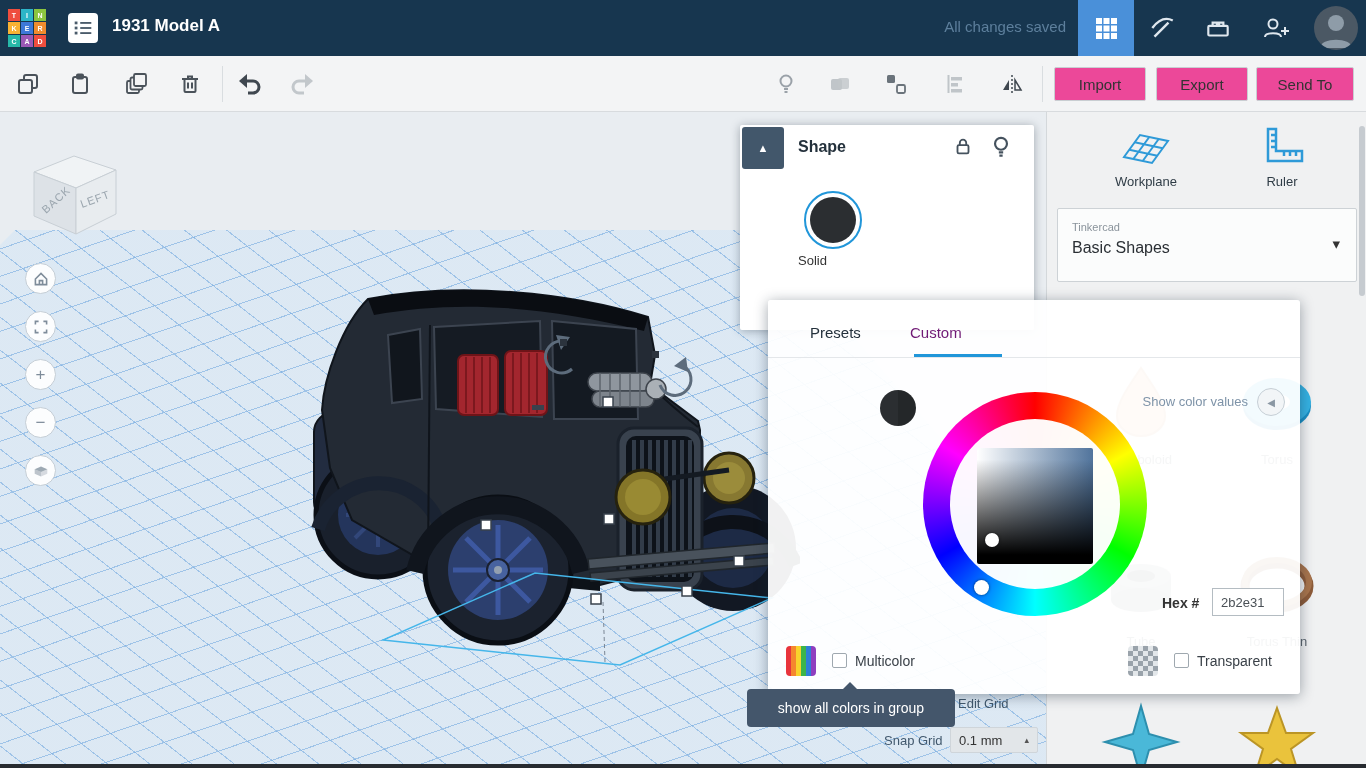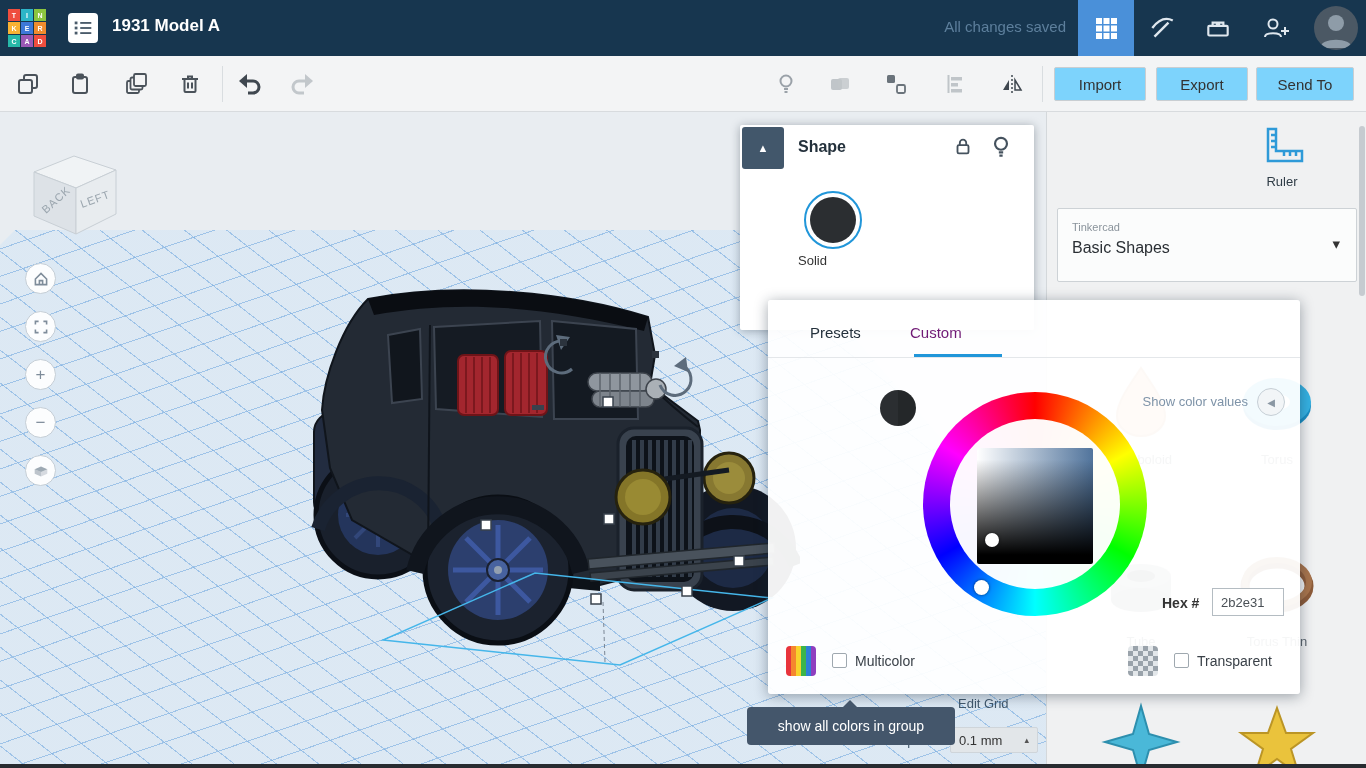--- a/index.html
+++ b/index.html
@@ -21,21 +21,21 @@
   .doc-title{position:absolute;left:112px;top:16px;font-size:17px;font-weight:bold;color:#fff}
   .save-status{position:absolute;right:300px;top:18px;font-size:15px;color:#5d7f9c}
   .hbtn{position:absolute;top:0;width:56px;height:56px;display:flex;align-items:center;justify-content:center;color:#dfe7ee}
   .hbtn.active{background:#4a90d9}
   .avatar{position:absolute;right:8px;top:6px;width:44px;height:44px;border-radius:50%;background:#4b5864;overflow:hidden}
 
   
   .toolbar{position:absolute;left:0;top:56px;width:1366px;height:56px;background:#f3f4f5;border-bottom:1px solid #d8dbde;z-index:30}
   .tbtn{position:absolute;top:8px;width:40px;height:40px;display:flex;align-items:center;justify-content:center;color:#4a525a}
   .vsep{position:absolute;top:10px;width:1px;height:36px;background:#d9dde0}
-  .action-btn{position:absolute;top:11px;height:34px;background:#7dd3fc;border:1px solid #c9ced2;border-radius:2px;font-size:15px;color:#333;display:flex;align-items:center;justify-content:center}
+  .action-btn{position:absolute;top:11px;height:34px;background:#ec4899;border:1px solid #c9ced2;border-radius:2px;font-size:15px;color:#333;display:flex;align-items:center;justify-content:center}
 
   
   .canvas{position:absolute;left:0;top:112px;width:1046px;height:656px;background:#e9edf1;overflow:hidden;z-index:10}
   .workplane{position:absolute;left:0;top:0;width:1046px;height:656px;
     background-image:
       repeating-linear-gradient(161deg, rgba(125,175,225,0) 0 25px, rgba(125,175,225,.65) 25px 26px),
       repeating-linear-gradient(218deg, rgba(125,175,225,0) 0 25px, rgba(125,175,225,.65) 25px 26px),
       linear-gradient(rgba(208,228,246,.5), rgba(208,228,246,.5));
     clip-path:polygon(15px 118px,762px 118px,1046px 448px,1046px 656px,0px 656px,0px 133px);}
   .ltool{position:absolute;left:25px;width:31px;height:31px;border-radius:50%;background:#fcfdfe;border:1px solid #c5ced6;color:#7e8c9a;display:flex;align-items:center;justify-content:center;font-size:17px;line-height:1}
@@ -93,21 +93,21 @@
   .hex-input{position:absolute;left:444px;top:288px;width:72px;height:28px;border:1px solid #b4bcc2;background:#fff;font-size:13px;color:#4a5056;padding-left:8px;font-family:inherit}
   .mc-swatch{position:absolute;left:18px;top:346px;width:30px;height:30px;border-radius:4px;
     background:linear-gradient(to right,#e8343c 0 17%,#f5872e 17% 33%,#f8d42c 33% 50%,#3cb54a 50% 67%,#2f7fd6 67% 84%,#8f3fbf 84% 100%)}
   .checkbox{position:absolute;width:15px;height:15px;border:1px solid #9fa8af;background:#fff;border-radius:2px}
   .cb-label{position:absolute;font-size:14px;color:#3a4148}
   .tr-swatch{position:absolute;left:360px;top:346px;width:30px;height:30px;border-radius:4px;
     background-image:linear-gradient(45deg,#9aa3ab 25%,transparent 25%,transparent 75%,#9aa3ab 75%),linear-gradient(45deg,#9aa3ab 25%,#e3e7ea 25%,#e3e7ea 75%,#9aa3ab 75%);
     background-size:10px 10px;background-position:0 0,5px 5px}
 
   
-  .tooltip{position:absolute;left:747px;top:707px;width:208px;height:38px;background:#44566b;border-radius:4px;color:#fff;font-size:14px;display:flex;align-items:center;justify-content:center;z-index:60}
+  .tooltip{position:absolute;left:747px;top:689px;width:208px;height:38px;background:#44566b;border-radius:4px;color:#fff;font-size:14px;display:flex;align-items:center;justify-content:center;z-index:60}
   .tooltip::before{content:"";position:absolute;top:-7px;left:96px;border-left:7px solid transparent;border-right:7px solid transparent;border-bottom:7px solid #44566b}
 
   .bottom-strip{position:absolute;left:0;top:764px;width:1366px;height:4px;background:#272b30;z-index:70}
 </style>
 </head>
 <body>
 
 <div id="app">
 
   <div class="topbar">
@@ -387,20 +387,29 @@
 
     <div class="edit-grid">Edit Grid</div>
     <div class="snap-label">Snap Grid</div>
     <div class="snap-select">
       <span>0.1 mm</span>
       <span class="car3">▴</span>
     </div>
   </div>
 
   <div class="rpanel">
+    <div class="rtool" style="left:44px">
+      <div class="ricon">
+        <svg width="52" height="44" viewBox="0 0 52 44" fill="none" stroke="#2e9ad8" stroke-width="2">
+          <polygon points="4,32 20,10 48,16 32,38"></polygon>
+          <path d="M9.3 24.7 L37.3 30.7 M14.7 17.3 L42.7 23.3 M13.3 34 L29.3 12 M22.7 36 L38.7 14"></path>
+        </svg>
+      </div>
+      <div>Workplane</div>
+    </div>
     <div class="rtool" style="left:180px">
       <div class="ricon">
         <svg width="48" height="44" viewBox="0 0 48 44" fill="none" stroke="#2e9ad8" stroke-width="2.5">
           <path d="M10 4 L18 4 L18 26 L44 26 L44 36 L10 36 Z"></path>
           <path d="M13 10 h5 M13 16 h5 M13 22 h5 M26 26 v5 M32 26 v5 M38 26 v5"></path>
         </svg>
       </div>
       <div>Ruler</div>
     </div>
 

